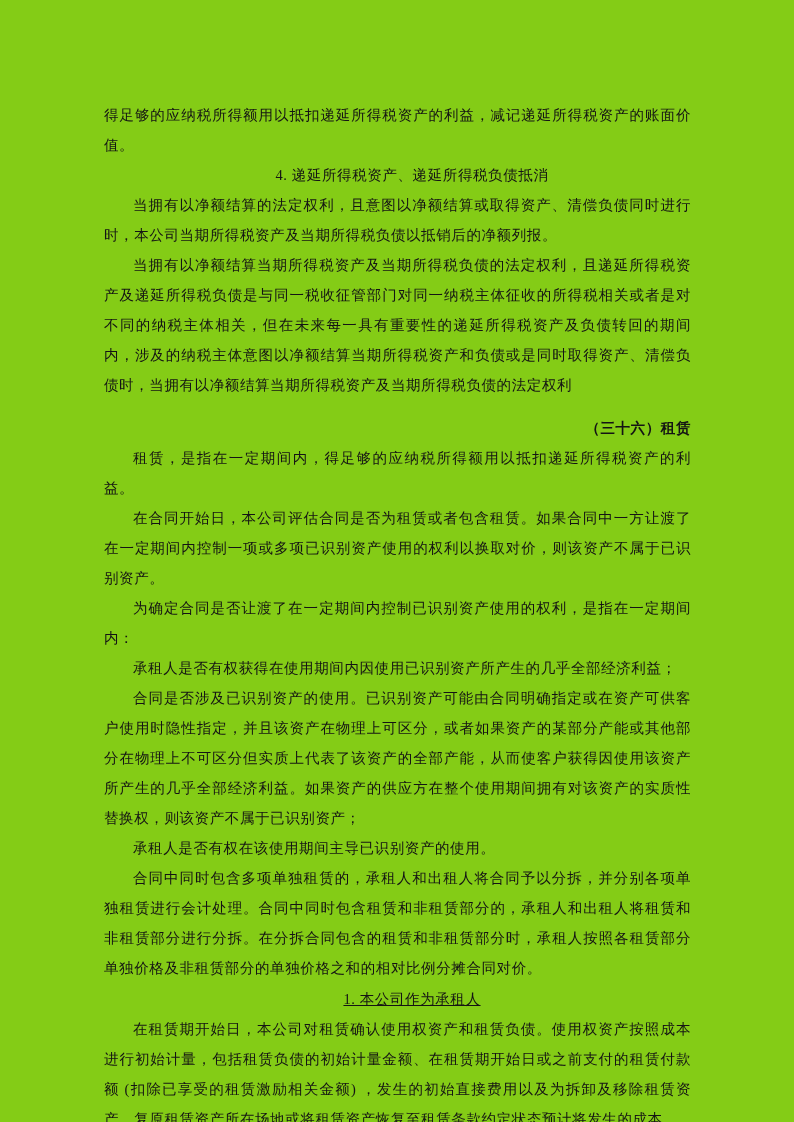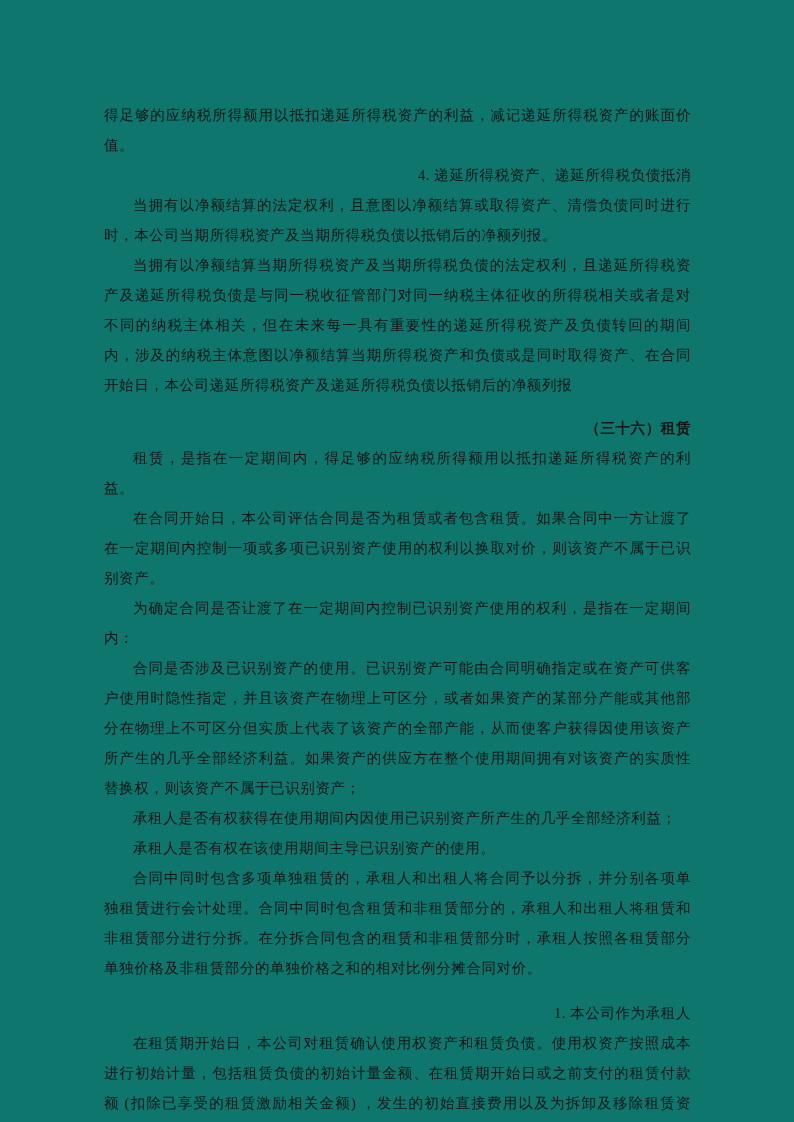--- a/index.html
+++ b/index.html
@@ -12,67 +12,68 @@
     height: 1122px;
     position: relative;
     font-family: "Liberation Serif", "DejaVu Serif", serif;
     color: #141414;
   }
   .page {
     box-sizing: border-box;
     width: 794px;
     height: 1122px;
     padding: 100px 103px 0 104px;
-    background: #0f766e;
+    background: #84cc16;
   }
   .doc p {
     margin: 0;
     font-size: 14.5px;
     line-height: 30px;
     letter-spacing: 0.6px;
     text-align: justify;
     text-indent: 2em;
     word-break: break-all;
   }
   .doc p.continuation {
     text-indent: 0;
   }
   .doc p.heading {
     font-weight: bold;
     text-align: right;
     margin-top: 13px;
   }
   .doc p.numbered {
-    text-align: right;
+    text-align: center;
   }
   .doc p.gap-before {
-    margin-top: 15px;
+    margin-top: 1px;
+    text-decoration: underline;
   }
   .page-number {
     margin-top: 11px;
     font-size: 13.5px;
     line-height: 22px;
     text-align: center;
     text-indent: 0;
   }
 </style>
 </head>
 <body>
 
 <div class="page">
   <div class="doc">
     <p class="continuation">得足够的应纳税所得额用以抵扣递延所得税资产的利益，减记递延所得税资产的账面价值。</p>
     <p class="numbered">4. 递延所得税资产、递延所得税负债抵消</p>
     <p class="body">当拥有以净额结算的法定权利，且意图以净额结算或取得资产、清偿负债同时进行时，本公司当期所得税资产及当期所得税负债以抵销后的净额列报。</p>
-    <p class="body">当拥有以净额结算当期所得税资产及当期所得税负债的法定权利，且递延所得税资产及递延所得税负债是与同一税收征管部门对同一纳税主体征收的所得税相关或者是对不同的纳税主体相关，但在未来每一具有重要性的递延所得税资产及负债转回的期间内，涉及的纳税主体意图以净额结算当期所得税资产和负债或是同时取得资产、在合同开始日，本公司递延所得税资产及递延所得税负债以抵销后的净额列报</p>
+    <p class="body">当拥有以净额结算当期所得税资产及当期所得税负债的法定权利，且递延所得税资产及递延所得税负债是与同一税收征管部门对同一纳税主体征收的所得税相关或者是对不同的纳税主体相关，但在未来每一具有重要性的递延所得税资产及负债转回的期间内，涉及的纳税主体意图以净额结算当期所得税资产和负债或是同时取得资产、清偿负债时，当拥有以净额结算当期所得税资产及当期所得税负债的法定权利</p>
     <p class="heading">（三十六）租赁</p>
     <p class="body">租赁，是指在一定期间内，得足够的应纳税所得额用以抵扣递延所得税资产的利益。</p>
     <p class="body">在合同开始日，本公司评估合同是否为租赁或者包含租赁。如果合同中一方让渡了在一定期间内控制一项或多项已识别资产使用的权利以换取对价，则该资产不属于已识别资产。</p>
     <p class="body">为确定合同是否让渡了在一定期间内控制已识别资产使用的权利，是指在一定期间内：</p>
+    <p class="body">承租人是否有权获得在使用期间内因使用已识别资产所产生的几乎全部经济利益；</p>
     <p class="body">合同是否涉及已识别资产的使用。已识别资产可能由合同明确指定或在资产可供客户使用时隐性指定，并且该资产在物理上可区分，或者如果资产的某部分产能或其他部分在物理上不可区分但实质上代表了该资产的全部产能，从而使客户获得因使用该资产所产生的几乎全部经济利益。如果资产的供应方在整个使用期间拥有对该资产的实质性替换权，则该资产不属于已识别资产；</p>
-    <p class="body">承租人是否有权获得在使用期间内因使用已识别资产所产生的几乎全部经济利益；</p>
     <p class="body">承租人是否有权在该使用期间主导已识别资产的使用。</p>
     <p class="body">合同中同时包含多项单独租赁的，承租人和出租人将合同予以分拆，并分别各项单独租赁进行会计处理。合同中同时包含租赁和非租赁部分的，承租人和出租人将租赁和非租赁部分进行分拆。在分拆合同包含的租赁和非租赁部分时，承租人按照各租赁部分单独价格及非租赁部分的单独价格之和的相对比例分摊合同对价。</p>
     <p class="numbered gap-before">1. 本公司作为承租人</p>
     <p class="body">在租赁期开始日，本公司对租赁确认使用权资产和租赁负债。使用权资产按照成本进行初始计量，包括租赁负债的初始计量金额、在租赁期开始日或之前支付的租赁付款额 (扣除已享受的租赁激励相关金额) ，发生的初始直接费用以及为拆卸及移除租赁资产、复原租赁资产所在场地或将租赁资产恢复至租赁条款约定状态预计将发生的成本。</p>
     <p class="page-number">37</p>
   </div>
 </div>
 
 </body></html>

